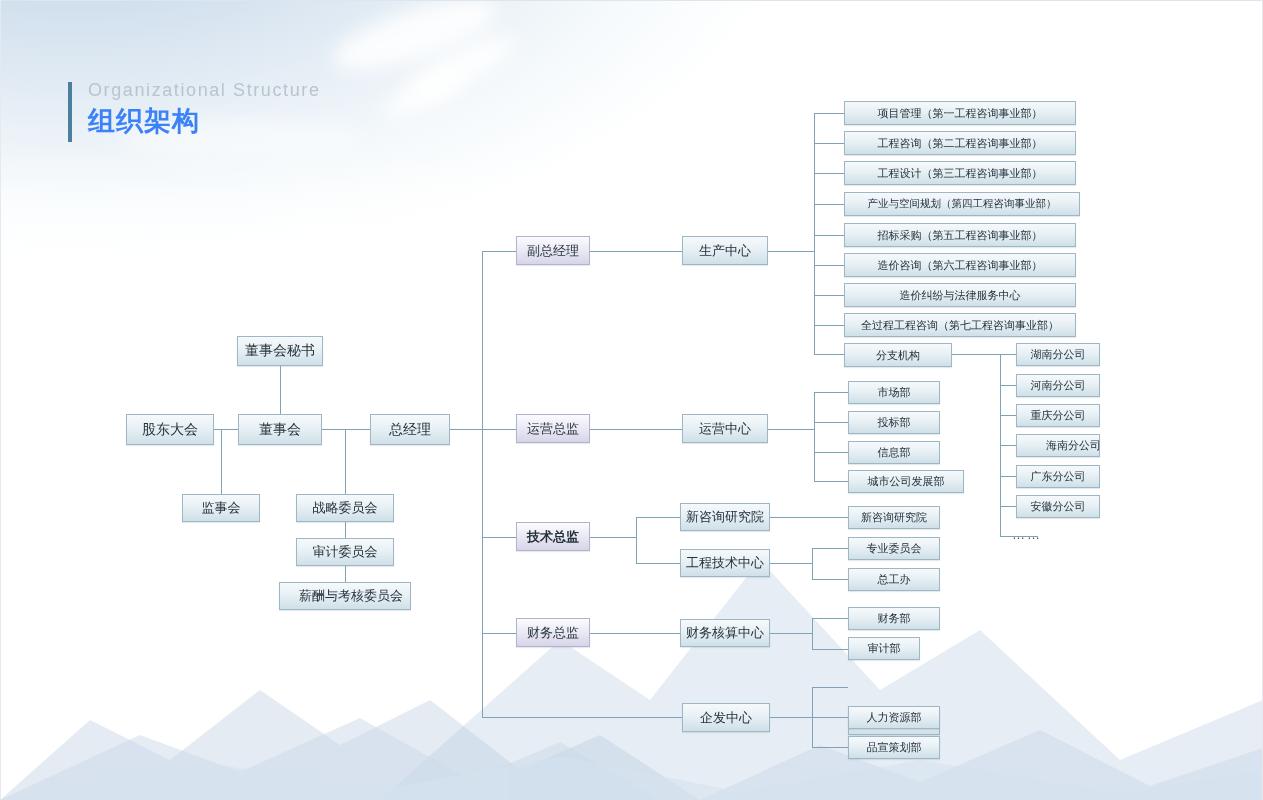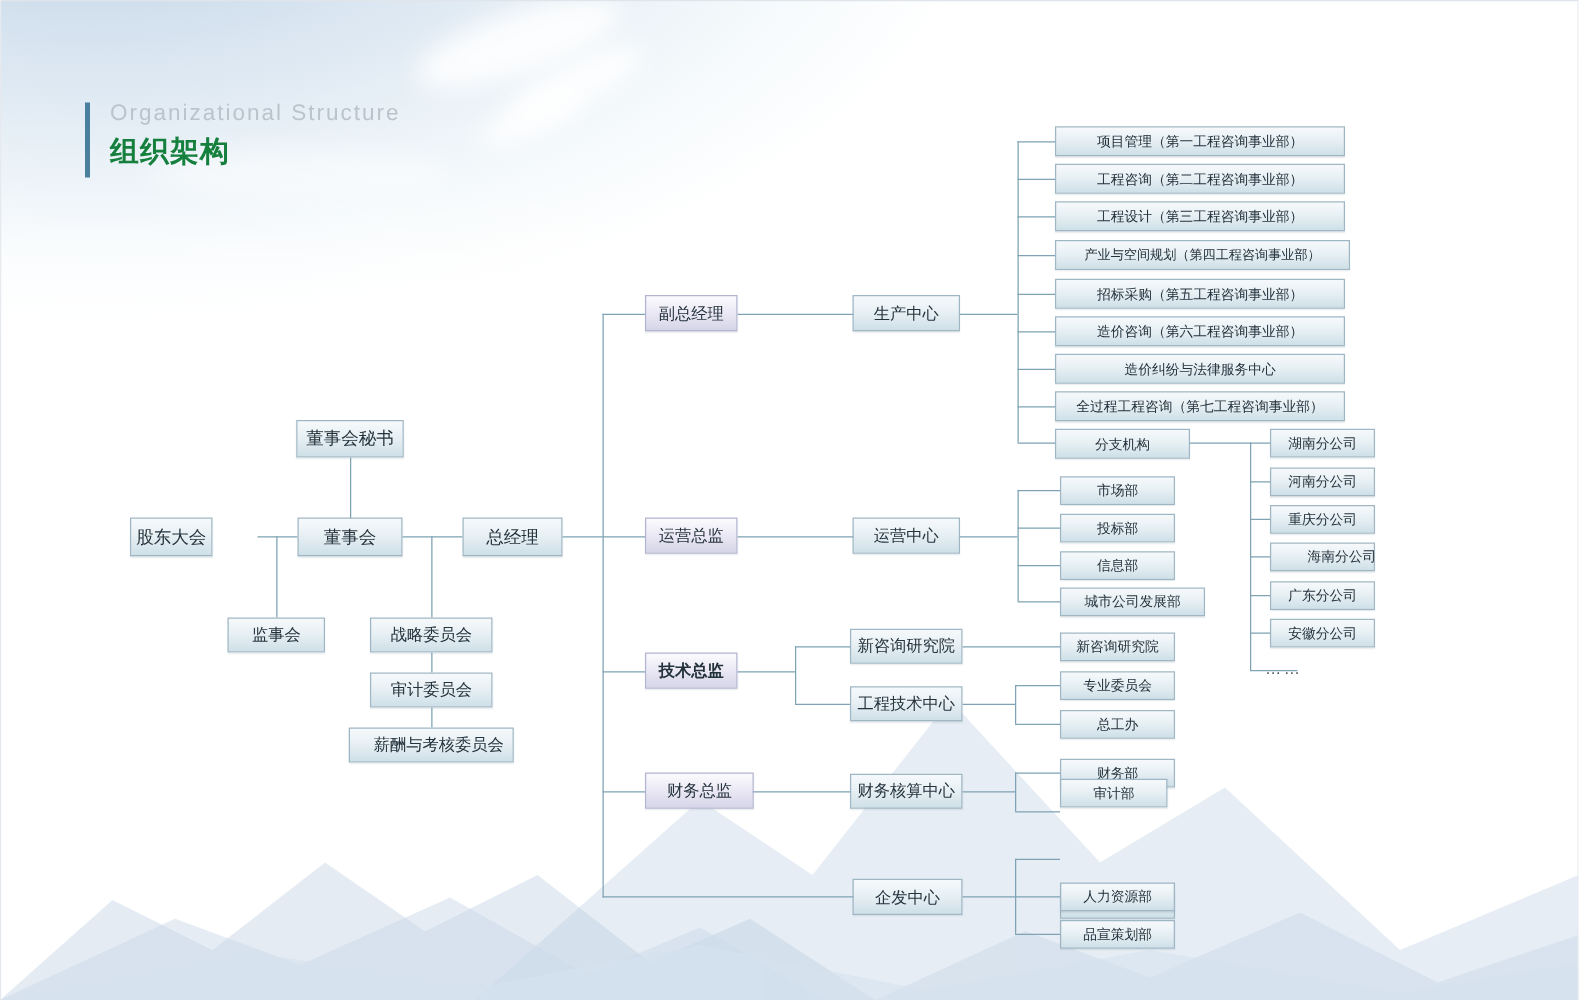--- a/index.html
+++ b/index.html
@@ -27,21 +27,21 @@
     background:linear-gradient(180deg,rgba(255,255,255,.0) 0%,rgba(255,255,255,.75) 45%,rgba(255,255,255,.96) 100%);}
   .frame-line{position:absolute;background:#e3e8ec;}
   .fl-top{left:0;top:0;right:0;height:1px;background:#dfe5ea;}
   .fl-left{left:0;top:0;bottom:0;width:1px;background:#e6eaee;}
   .fl-right{right:0;top:0;bottom:0;width:1px;background:#e6eaee;}
 
   
   .header{position:absolute;left:68px;top:78px;}
   .header .bar{position:absolute;left:0;top:4px;width:4px;height:60px;background:#4a7f9e;}
   .header .en{margin-left:20px;font-size:18px;letter-spacing:1.6px;color:#b9c4cc;font-weight:400;line-height:24px;}
-  .header .cn{margin-left:20px;font-size:23px;font-weight:700;color:#15803d;line-height:38px;letter-spacing:1px;}
+  .header .cn{margin-left:20px;font-size:27px;font-weight:700;color:#3b82f6;line-height:38px;letter-spacing:1px;}
 
   
   .node{
     position:absolute;box-sizing:border-box;
     display:flex;align-items:center;justify-content:center;
     border:1px solid #9fb6c4;
     background:linear-gradient(180deg,#f6f9fb 0%,#e9f1f5 42%,#cfe0e8 100%);
     color:#24323c;text-align:center;
     box-shadow:0 1px 1px rgba(120,140,155,.18);
     white-space:nowrap;
@@ -173,34 +173,34 @@
   <div class="ln v" style="left:812px;top:618px;height:31px;"></div>
   <div class="ln h" style="left:812px;top:618px;width:36px;"></div>
   <div class="ln h" style="left:812px;top:649px;width:36px;"></div>
 
   <div class="ln h" style="left:770px;top:717px;width:42px;"></div>
   <div class="ln v" style="left:812px;top:687px;height:60px;"></div>
   <div class="ln h" style="left:812px;top:687px;width:36px;"></div>
   <div class="ln h" style="left:812px;top:717px;width:36px;"></div>
   <div class="ln h" style="left:812px;top:747px;width:36px;"></div>
 
-  <div class="node big" style="left:104px;top:414px;width:66px;height:31px;">股东大会</div>
+  <div class="node big" style="left:126px;top:414px;width:88px;height:31px;">股东大会</div>
   <div class="node big" style="left:238px;top:414px;width:84px;height:31px;">董事会</div>
   <div class="node big" style="left:237px;top:336px;width:86px;height:30px;">董事会秘书</div>
   <div class="node mid" style="left:182px;top:494px;width:78px;height:28px;text-align:center;">监事会</div>
   <div class="node mid" style="left:296px;top:494px;width:98px;height:28px;">战略委员会</div>
   <div class="node mid" style="left:296px;top:538px;width:98px;height:28px;">审计委员会</div>
   <div class="node mid" style="left:279px;top:582px;width:132px;height:28px;padding-left:12px;">薪酬与考核委员会</div>
 
   <div class="node big" style="left:370px;top:414px;width:80px;height:31px;">总经理</div>
 
   <div class="node lilac mid" style="left:516px;top:236px;width:74px;height:29px;">副总经理</div>
   <div class="node lilac mid" style="left:516px;top:414px;width:74px;height:29px;">运营总监</div>
   <div class="node lilac mid" style="left:516px;top:522px;width:74px;height:29px;font-weight:bold;">技术总监</div>
-  <div class="node lilac mid" style="left:516px;top:618px;width:87px;height:29px;">财务总监</div>
+  <div class="node lilac mid" style="left:516px;top:618px;width:74px;height:29px;">财务总监</div>
 
   <div class="node mid" style="left:682px;top:236px;width:86px;height:29px;">生产中心</div>
   <div class="node mid" style="left:682px;top:414px;width:86px;height:29px;">运营中心</div>
   <div class="node mid" style="left:680px;top:503px;width:90px;height:28px;">新咨询研究院</div>
   <div class="node mid" style="left:680px;top:549px;width:90px;height:28px;">工程技术中心</div>
   <div class="node mid" style="left:680px;top:619px;width:90px;height:28px;">财务核算中心</div>
   <div class="node mid" style="left:682px;top:703px;width:88px;height:29px;">企发中心</div>
 
   <div class="node small" style="left:844px;top:101px;width:232px;height:24px;">项目管理（第一工程咨询事业部）</div>
   <div class="node small" style="left:844px;top:131px;width:232px;height:24px;">工程咨询（第二工程咨询事业部）</div>
@@ -224,19 +224,19 @@
   <div class="node small" style="left:848px;top:411px;width:92px;height:23px;">投标部</div>
   <div class="node small" style="left:848px;top:441px;width:92px;height:23px;">信息部</div>
   <div class="node small" style="left:848px;top:470px;width:116px;height:23px;">城市公司发展部</div>
 
   <div class="node small" style="left:848px;top:506px;width:92px;height:23px;">新咨询研究院</div>
 
   <div class="node small" style="left:848px;top:537px;width:92px;height:23px;">专业委员会</div>
   <div class="node small" style="left:848px;top:568px;width:92px;height:23px;">总工办</div>
 
   <div class="node small" style="left:848px;top:607px;width:92px;height:23px;">财务部</div>
-  <div class="node small" style="left:848px;top:623px;width:86px;height:23px;">审计部</div>
+  <div class="node small" style="left:848px;top:637px;width:72px;height:23px;">审计部</div>
 
   <div class="node small" style="left:848px;top:676px;width:92px;height:23px;margin-top:36px;">行政部</div>
   <div class="node small" style="left:848px;top:706px;width:92px;height:23px;">人力资源部</div>
   <div class="node small" style="left:848px;top:736px;width:92px;height:23px;">品宣策划部</div>
 
 </div>
 
 </body></html>

